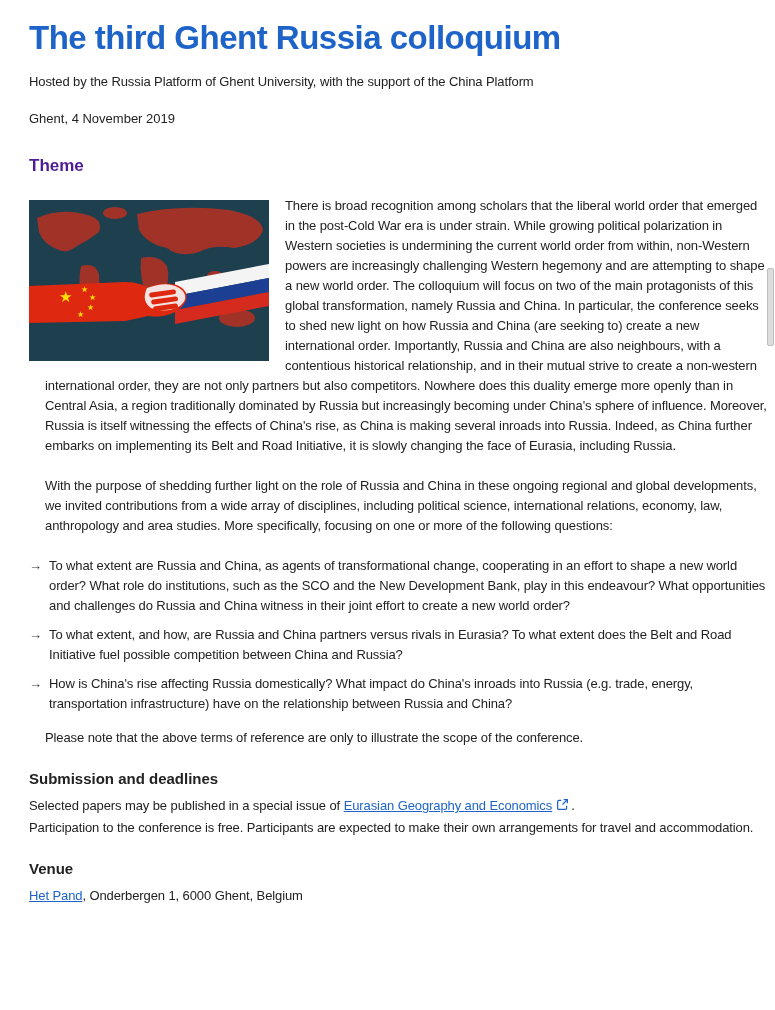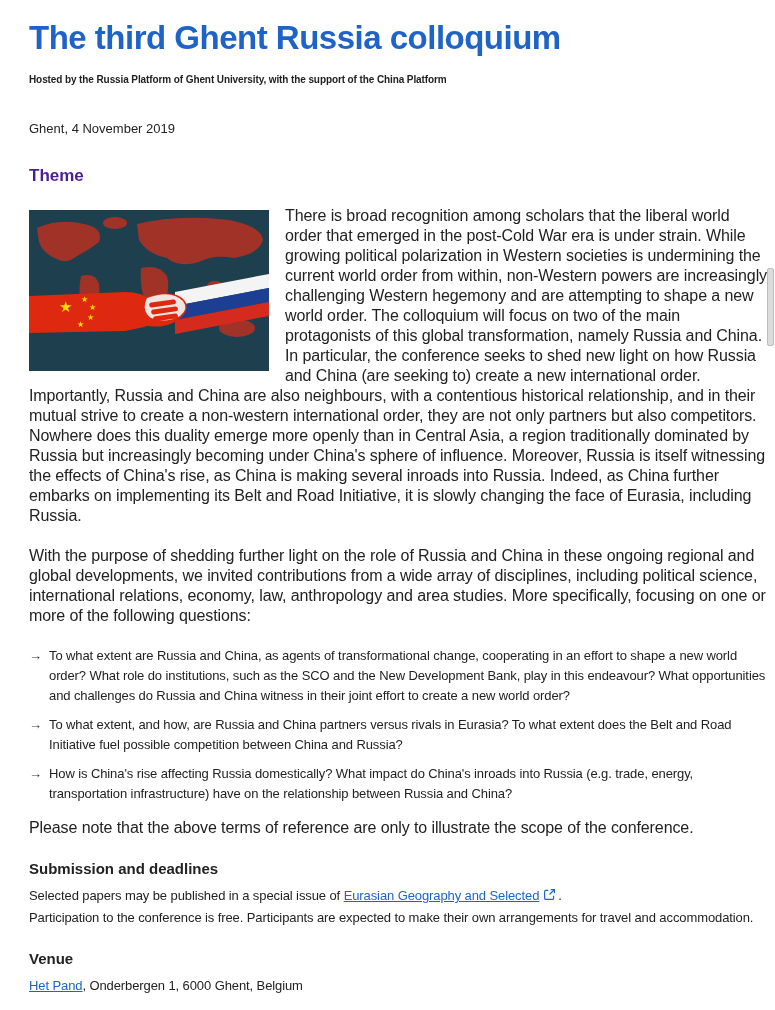--- a/index.html
+++ b/index.html
@@ -18,24 +18,24 @@
   }
   h1.page-title {
     color: #1E64C8;
     font-size: 33px;
     line-height: 40px;
     font-weight: 700;
     letter-spacing: -0.5px;
     margin: 8px 0 16px 0;
   }
   .subtitle {
-    font-weight: 700;
-    font-size: 10px;
-    letter-spacing: -0.1px;
-    margin: 0 0 36px 0;
+    font-weight: 400;
+    font-size: 13px;
+    letter-spacing: -0.1px;
+    margin: 0 0 22px 0;
   }
   .event-title {
     color: #1E64C8;
     font-weight: 700;
     font-size: 16px;
     line-height: 21px;
     letter-spacing: -0.1px;
     margin: 0 0 14px 0;
   }
   .event-date {
@@ -49,24 +49,24 @@
     margin: 0 0 20px 0;
   }
   .figure {
     float: left;
     width: 240px;
     height: 161px;
     margin: 4px 16px 8px 0;
     display: block;
   }
   p.body-text {
-    font-size: 16px;
+    font-size: 13px;
     line-height: 20px;
     letter-spacing: -0.1px;
-    margin: 0 0 20px 0;
+    margin: 0 0 20px 16px;
   }
   ul.arrow-list {
     list-style: none;
     margin: 0 0 14px 0;
     padding: 0;
     clear: none;
   }
   ul.arrow-list li {
     position: relative;
     padding-left: 20px;
@@ -184,21 +184,21 @@
     <li>
       <span class="arrow-icon">→</span>
       <span>How is China's rise affecting Russia domestically? What impact do China's inroads into Russia (e.g. trade, energy, transportation infrastructure) have on the relationship between Russia and China?</span>
     </li>
   </ul>
 
   <p class="body-text">Please note that the above terms of reference are only to illustrate the scope of the conference.</p>
 
   <h3 class="section-heading">Submission and deadlines</h3>
   <p class="section-text">
-    <span>Selected papers may be published in a special issue of </span><a class="text-link">Eurasian Geography and Selected</a><svg class="ext-icon" viewBox="0 0 16 16">
+    <span>Selected papers may be published in a special issue of </span><a class="text-link">Eurasian Geography and Economics</a><svg class="ext-icon" viewBox="0 0 16 16">
         <path d="M6.5 3H3.5A1.5 1.5 0 0 0 2 4.5v8A1.5 1.5 0 0 0 3.5 14h8a1.5 1.5 0 0 0 1.5-1.5V9.5" stroke="#1E64C8" fill="none" stroke-width="1.5"></path>
         <path d="M9.5 2H14v4.5" stroke="#1E64C8" fill="none" stroke-width="1.5"></path>
         <path d="M14 2L8 8" stroke="#1E64C8" fill="none" stroke-width="1.5"></path>
       </svg><span>.</span>
   </p>
 
   <p class="section-text">Participation to the conference is free. Participants are expected to make their own arrangements for travel and accommodation.</p>
 
   <h3 class="section-heading">Venue</h3>
   <p class="section-text">

